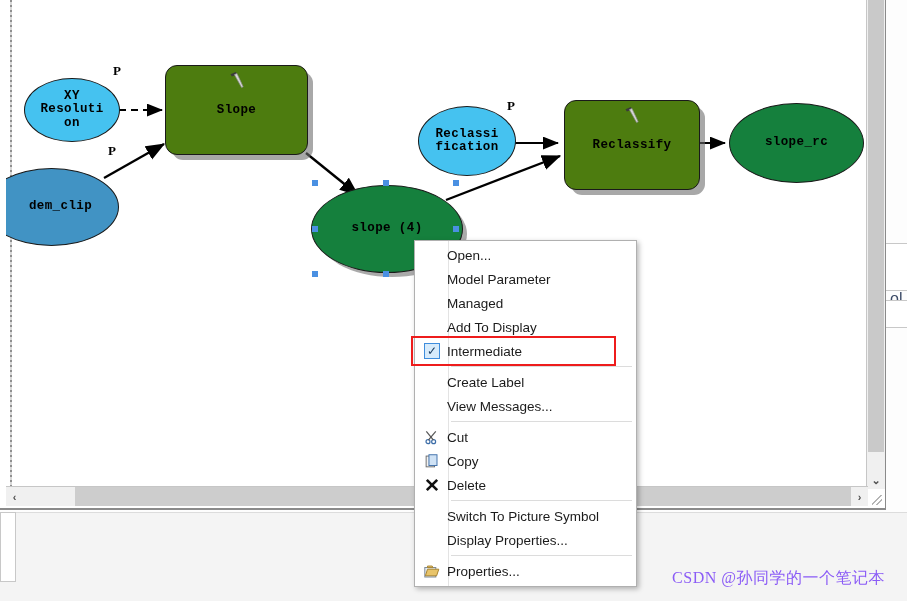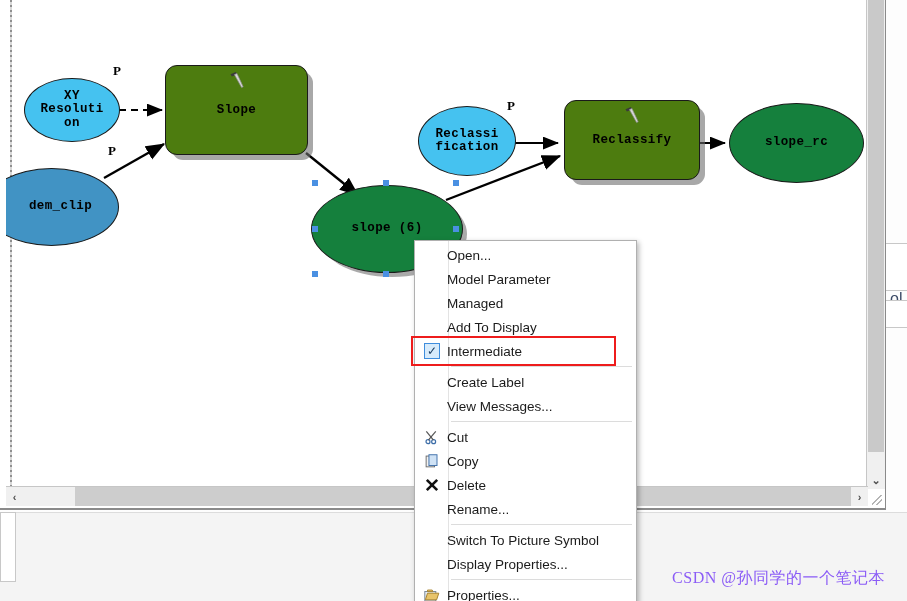--- a/index.html
+++ b/index.html
@@ -205,37 +205,37 @@
         <span>Slope</span>
         <span class="hammer">
           <svg width="18" height="20" viewBox="0 0 18 20">
             <path d="M2.5 4.2 L7.8 2.0 L9.2 4.4 L3.9 6.6 Z" fill="#3a3a3a"></path>
             <path d="M6.4 4.6 L9.0 3.5 L15.2 16.8 L13.6 17.6 Z" fill="#d6d6d6" stroke="#8a8a8a" stroke-width="0.7"></path>
           </svg>
         </span>
       </div>
 
       <div class="node ellipse green shadowed" style="left:305px; top:185px; width:152px; height:88px;">
-        <span>slope (6)</span>
+        <span>slope (4)</span>
       </div>
 
       <div class="handle" style="left:306px; top:180px;"></div>
       <div class="handle" style="left:377px; top:180px;"></div>
       <div class="handle" style="left:447px; top:180px;"></div>
       <div class="handle" style="left:306px; top:226px;"></div>
       <div class="handle" style="left:447px; top:226px;"></div>
       <div class="handle" style="left:306px; top:271px;"></div>
       <div class="handle" style="left:377px; top:271px;"></div>
 
       <div class="node ellipse blue-light" style="left:412px; top:106px; width:98px; height:70px;">
         <span style="white-space:pre-line;">Reclassi
 fication</span>
       </div>
 
-      <div class="node tool" style="left:558px; top:100px; width:136px; height:80px;">
+      <div class="node tool" style="left:558px; top:100px; width:136px; height:90px;">
         <span>Reclassify</span>
         <span class="hammer">
           <svg width="18" height="20" viewBox="0 0 18 20">
             <path d="M2.5 4.2 L7.8 2.0 L9.2 4.4 L3.9 6.6 Z" fill="#3a3a3a"></path>
             <path d="M6.4 4.6 L9.0 3.5 L15.2 16.8 L13.6 17.6 Z" fill="#d6d6d6" stroke="#8a8a8a" stroke-width="0.7"></path>
           </svg>
         </span>
       </div>
 
       <div class="node ellipse green" style="left:723px; top:103px; width:135px; height:80px;">
@@ -316,24 +316,20 @@
         </div>
         <div class="menu-item">
           <span class="micon">
             <svg width="14" height="14" viewBox="0 0 14 14">
               <line x1="1.8" y1="1.8" x2="12.2" y2="12.2" stroke="#111" stroke-width="2.6"></line>
               <line x1="12.2" y1="1.8" x2="1.8" y2="12.2" stroke="#111" stroke-width="2.6"></line>
             </svg>
           </span>
           <span>Delete</span>
         </div>
-        <div class="menu-item">
-          <span class="micon"></span>
-          <span>Rename...</span>
-        </div>
         <div class="menu-sep"></div>
         <div class="menu-item">
           <span class="micon"></span>
           <span>Switch To Picture Symbol</span>
         </div>
         <div class="menu-item">
           <span class="micon"></span>
           <span>Display Properties...</span>
         </div>
         <div class="menu-sep"></div>

